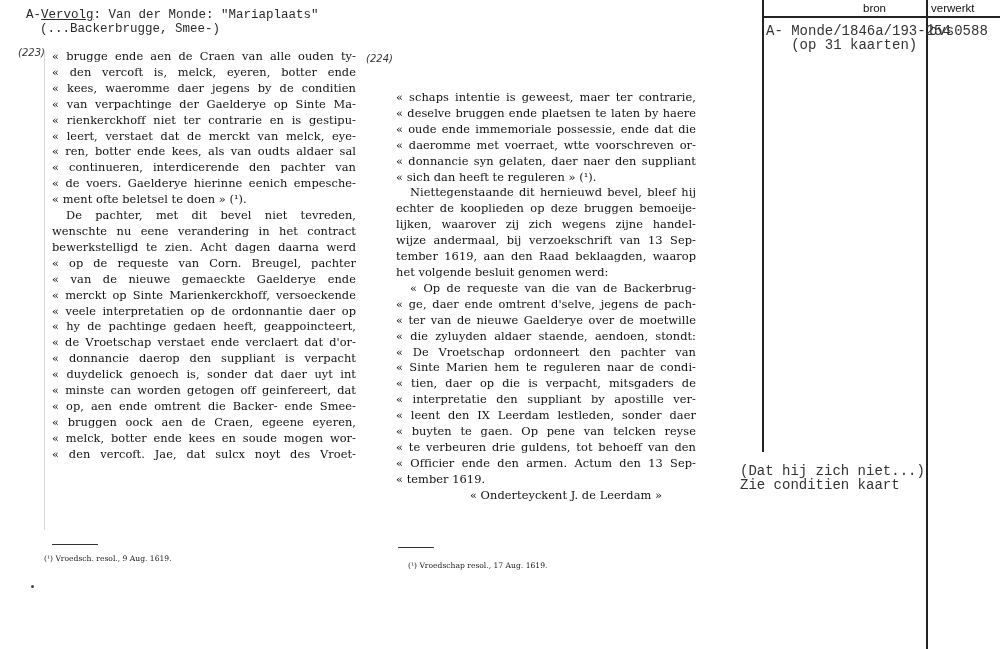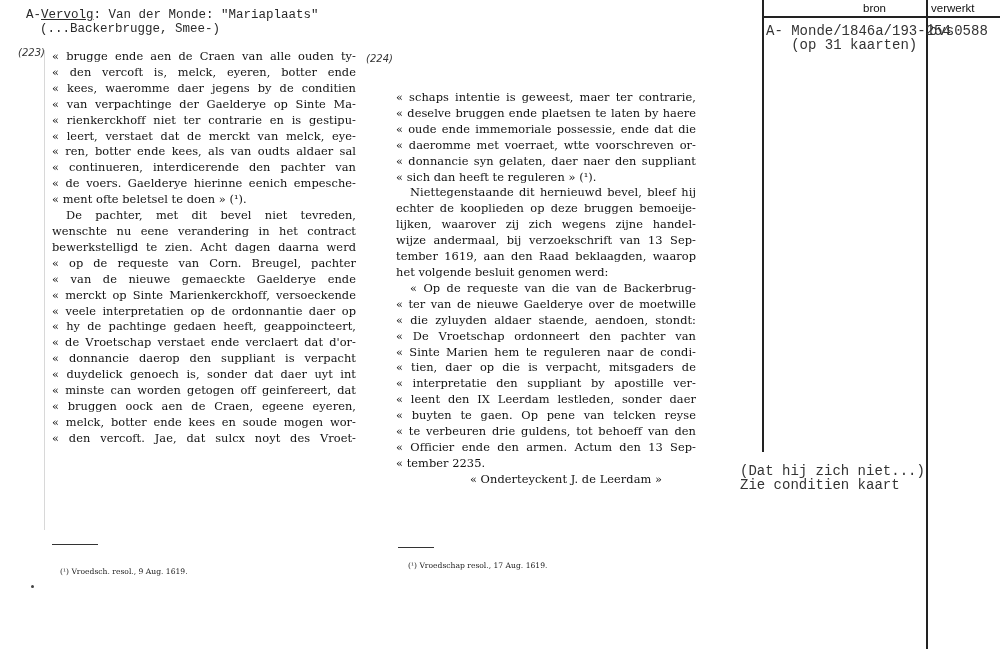--- a/index.html
+++ b/index.html
@@ -57,54 +57,56 @@
   <span class="ln">bewerkstelligd te zien.  Acht dagen daarna werd</span>
   <span class="ln">« op de requeste van Corn. Breugel, pachter</span>
   <span class="ln">« van de nieuwe gemaeckte Gaelderye ende</span>
   <span class="ln">« merckt op Sinte Marienkerckhoff, versoeckende</span>
   <span class="ln">« veele interpretatien op de ordonnantie daer op</span>
   <span class="ln">« hy de pachtinge gedaen heeft, geappoincteert,</span>
   <span class="ln">« de Vroetschap verstaet ende verclaert dat d'or-</span>
   <span class="ln">« donnancie daerop den suppliant is verpacht</span>
   <span class="ln">« duydelick genoech is, sonder dat daer uyt int</span>
   <span class="ln">« minste can worden getogen off geinfereert, dat</span>
+  <span class="ln">« op, aen ende omtrent die Backer- ende Smee-</span>
   <span class="ln">« bruggen oock aen de Craen, egeene eyeren,</span>
   <span class="ln">« melck, botter ende kees en soude mogen wor-</span>
   <span class="ln">« den vercoft.  Jae, dat sulcx noyt des Vroet-</span>
 </div>
 <div class="fn-rule" style="left:52px;top:544px;width:46px;"></div>
-<div class="footnote serif" style="left:60px;top:554px;margin-top:13px;">(¹) Vroedsch. resol., 9 Aug. 1619.</div>
+<div class="footnote serif" style="left:44px;top:554px;">(¹) Vroedsch. resol., 9 Aug. 1619.</div>
 <div class="dot" style="left:31px;top:585px;"></div>
 
 <div class="pagemark" style="left:366px;top:53px;">(224)</div>
 <div class="scan-col col-right serif">
   <span class="ln">« schaps intentie is geweest, maer ter contrarie,</span>
   <span class="ln">« deselve bruggen ende plaetsen te laten by haere</span>
   <span class="ln">« oude ende immemoriale possessie, ende dat die</span>
   <span class="ln">« daeromme met voerraet, wtte voorschreven or-</span>
   <span class="ln">« donnancie syn gelaten, daer naer den suppliant</span>
   <span class="ln last">« sich dan heeft te reguleren » (¹).</span>
   <span class="ln ind">Niettegenstaande dit hernieuwd bevel, bleef hij</span>
   <span class="ln">echter de kooplieden op deze bruggen bemoeije-</span>
   <span class="ln">lijken, waarover zij zich wegens zijne handel-</span>
   <span class="ln">wijze andermaal, bij verzoekschrift van 13 Sep-</span>
   <span class="ln">tember 1619, aan den Raad beklaagden, waarop</span>
   <span class="ln last">het volgende besluit genomen werd:</span>
   <span class="ln ind">« Op de requeste van die van de Backerbrug-</span>
+  <span class="ln">« ge, daer ende omtrent d'selve, jegens de pach-</span>
   <span class="ln">« ter van de nieuwe Gaelderye over de moetwille</span>
   <span class="ln">« die zyluyden aldaer staende, aendoen, stondt:</span>
   <span class="ln">« De Vroetschap ordonneert den pachter van</span>
   <span class="ln">« Sinte Marien hem te reguleren naar de condi-</span>
   <span class="ln">« tien, daer op die is verpacht, mitsgaders de</span>
   <span class="ln">« interpretatie den suppliant by apostille ver-</span>
   <span class="ln">« leent den IX Leerdam lestleden, sonder daer</span>
   <span class="ln">« buyten te gaen.  Op pene van telcken reyse</span>
   <span class="ln">« te verbeuren drie guldens, tot behoeff van den</span>
   <span class="ln">« Officier ende den armen.  Actum den 13 Sep-</span>
-  <span class="ln last">« tember 2235.</span>
+  <span class="ln last">« tember 1619.</span>
   <span class="ln center" style="padding-left:40px;">« Onderteyckent J. de Leerdam »</span>
 </div>
 <div class="fn-rule" style="left:398px;top:547px;width:36px;"></div>
 <div class="footnote serif" style="left:408px;top:561px;">(¹) Vroedschap resol., 17 Aug. 1619.</div>
 
 <div class="vline" style="left:762px;top:0;height:452px;"></div>
 <div class="vline" style="left:926px;top:0;height:649px;"></div>
 <div class="hline" style="left:762px;top:16px;width:238px;"></div>
 <div class="th sans" style="left:833px;padding-left:30px;">bron</div>
 <div class="th sans" style="left:931px;">verwerkt</div>

